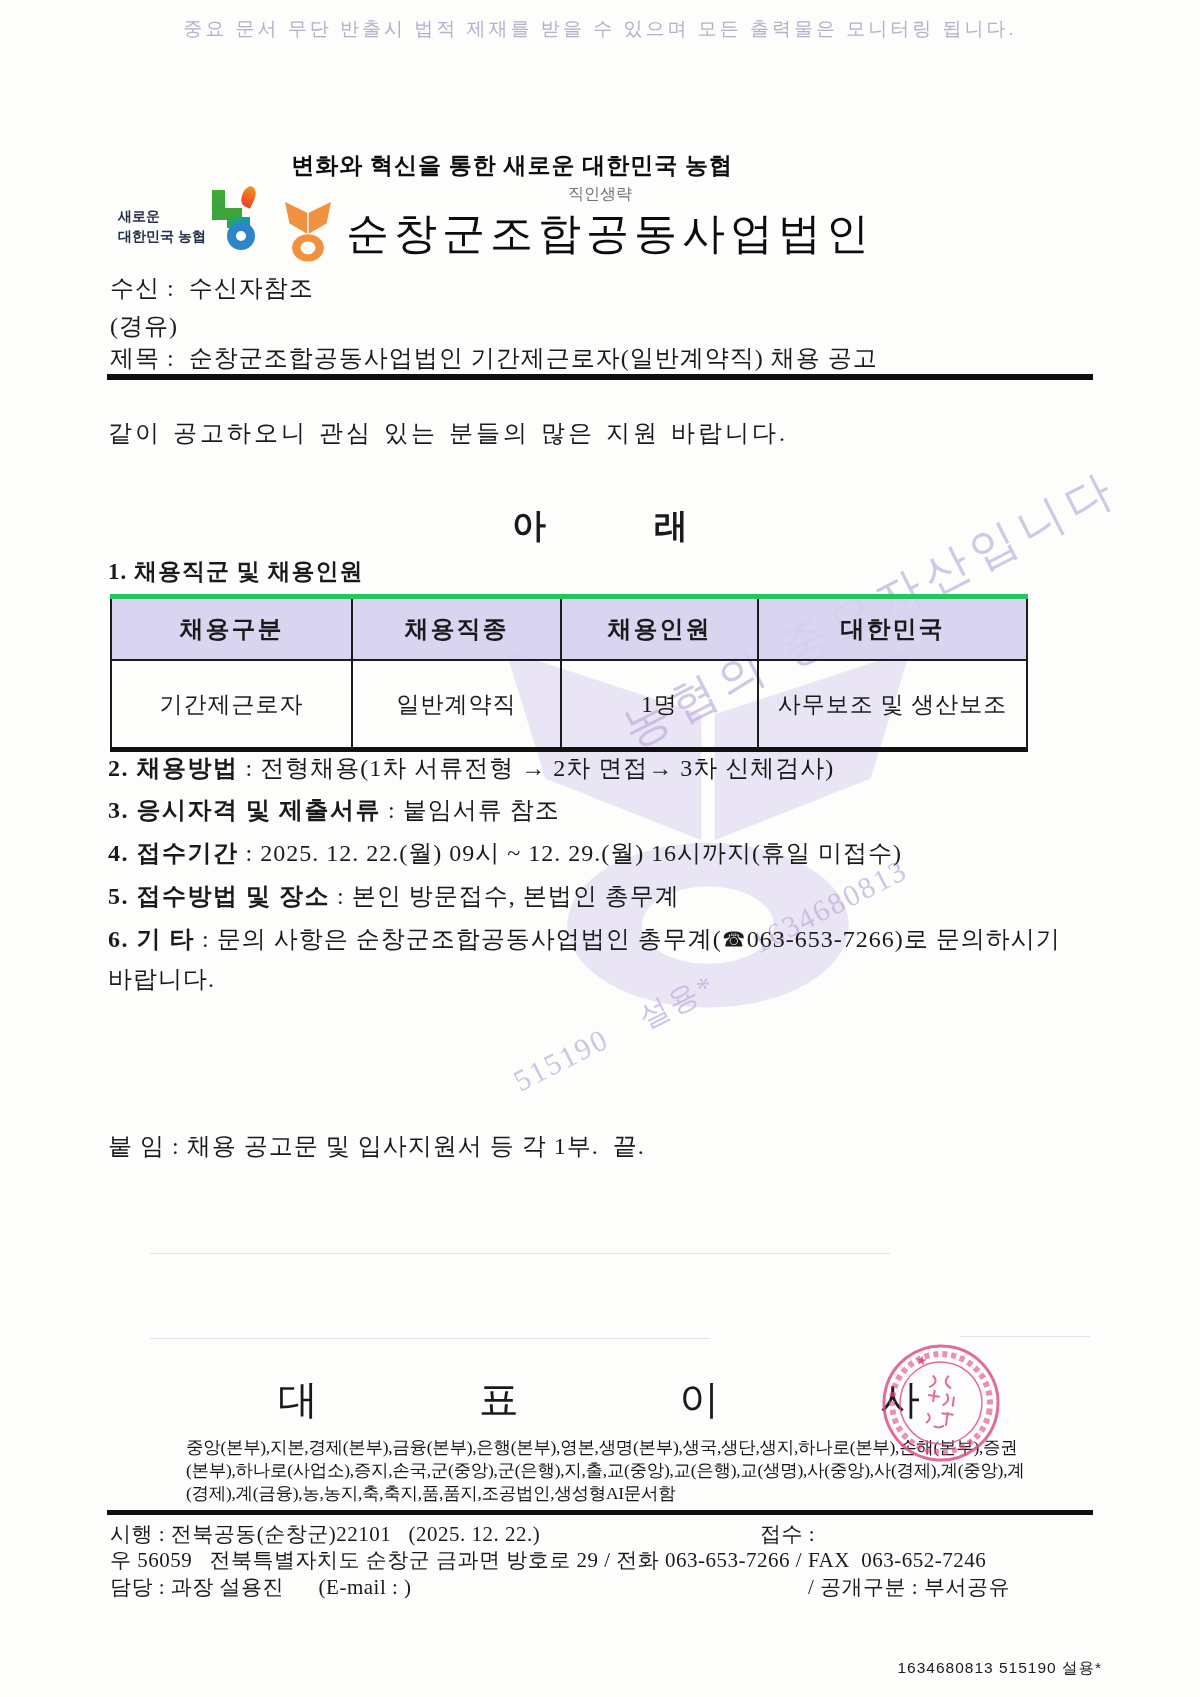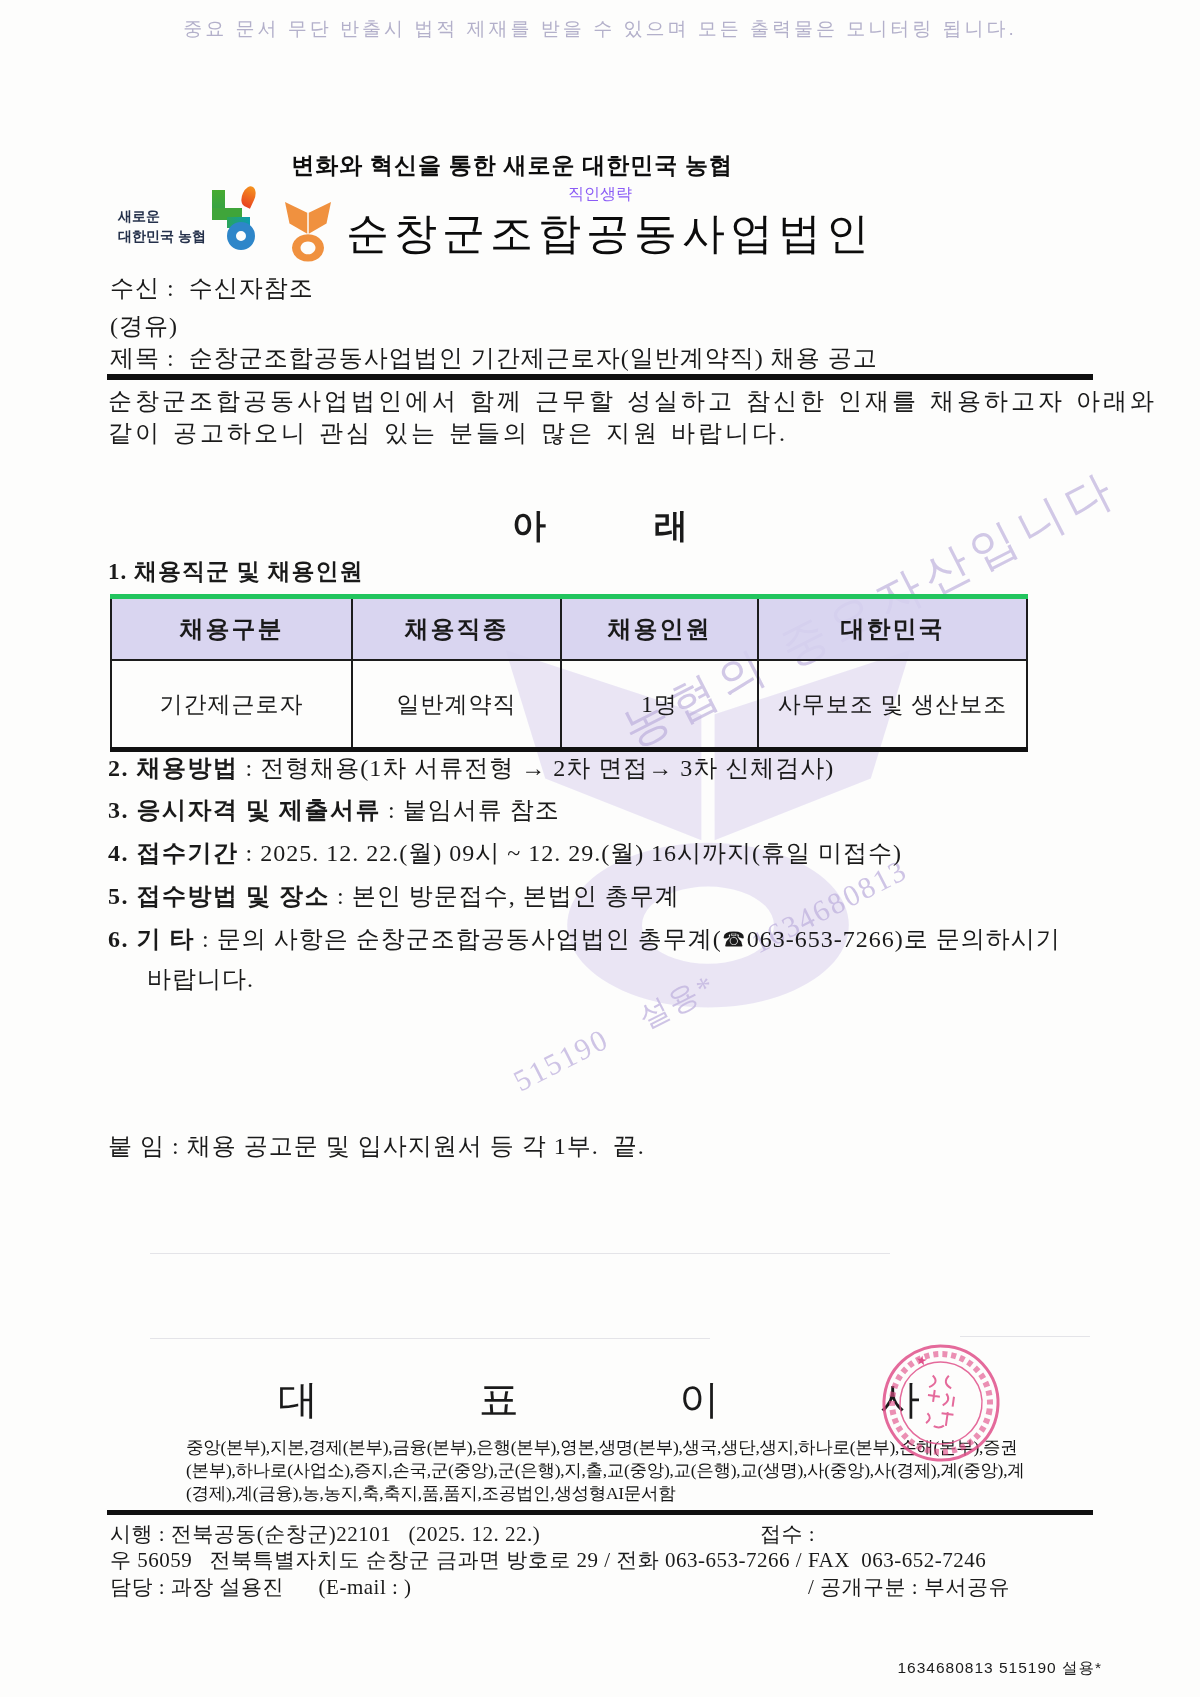--- a/index.html
+++ b/index.html
@@ -12,21 +12,21 @@
   .wm-logo{position:absolute;left:488px;top:650px;width:440px;height:360px;opacity:.5;}
   .wm-diag{position:absolute;left:612px;top:706px;font-size:46px;letter-spacing:7px;
            color:#b7a9da;opacity:.62;transform:rotate(-27deg);transform-origin:0 0;white-space:pre;}
   .wm-code{position:absolute;font-size:30px;color:#c3b6e0;opacity:.8;letter-spacing:2px;
            transform:rotate(-27deg);transform-origin:0 0;white-space:pre;}
   
   .content{position:absolute;inset:0;z-index:1;}
   .sec-notice{left:0;top:16px;width:1200px;text-align:center;font-size:19px;letter-spacing:3px;
               color:#b3b0ca;font-family:"Liberation Sans",sans-serif;}
   .slogan{left:0;top:150px;width:1024px;text-align:center;font-size:23px;font-weight:700;letter-spacing:1px;color:#0e0e0e;}
-  .seal-note{left:0;top:184px;width:1200px;text-align:center;font-size:16px;color:#8b5cf6;}
+  .seal-note{left:0;top:184px;width:1200px;text-align:center;font-size:16px;color:#737373;}
   .org-title{left:320px;top:205px;width:580px;text-align:center;font-size:43px;font-weight:500;
              letter-spacing:5px;color:#0c0c0c;}
   .brand{left:118px;top:186px;width:150px;height:66px;font-family:"Liberation Sans",sans-serif;}
   .brand-t1{position:absolute;left:0;top:22px;font-size:14px;font-weight:700;color:#24304a;}
   .brand-t2{position:absolute;left:0;top:42px;font-size:14px;font-weight:700;color:#24304a;white-space:pre;}
   .brand-glyph{position:absolute;left:92px;top:0;width:52px;height:66px;}
   .bg-flame{position:absolute;left:32px;top:0;width:13px;height:21px;background:linear-gradient(#e8421f,#f5931f);
             border-radius:0 65% 55% 65%;transform:rotate(-155deg);}
   .bg-v{position:absolute;left:2px;top:4px;width:13px;height:29px;background:linear-gradient(#46ab30,#2f9e4e);}
   .bg-h{position:absolute;left:2px;top:22px;width:30px;height:12px;background:#3fa53a;}
@@ -103,21 +103,20 @@
     <svg class="abs" style="left:283px;top:202px;width:50px;height:60px;" viewBox="0 0 200 280" preserveAspectRatio="none">
       <use href="#nh-symbol" fill="#f0913f"></use>
     </svg>
 
     <div class="line meta" style="left:110px;top:272px;">수신 :  수신자참조</div>
     <div class="line meta" style="left:110px;top:310px;">(경유)</div>
     <div class="line meta" style="left:110px;top:342px;">제목 :  순창군조합공동사업법인 기간제근로자(일반계약직) 채용 공고</div>
 
     <div class="rule" style="left:107px;top:374px;width:986px;height:6px;"></div>
 
-    <div class="line intro" style="left:108px;top:385px;">순창군조합공동사업법인에서 함께 근무할 성실하고 참신한 인재를 채용하고자 아래와</div>
     <div class="line intro" style="left:108px;top:417px;">같이 공고하오니 관심 있는 분들의 많은 지원 바랍니다.</div>
 
     <div class="abs below">
       <span>아</span>
       <span>래</span>
     </div>
 
     <div class="line sect" style="left:108px;top:556px;">1. 채용직군 및 채용인원</div>
 
     <table class="rec">
@@ -141,21 +140,21 @@
         <td>사무보조 및 생산보조</td>
       </tr>
     </tbody>
       </table>
 
     <div class="line item" style="left:108px;top:752px;"><b>2. 채용방법</b><span> : 전형채용(1차 서류전형 → 2차 면접→ 3차 신체검사)</span></div>
     <div class="line item" style="left:108px;top:794px;"><b>3. 응시자격 및 제출서류</b><span> : 붙임서류 참조</span></div>
     <div class="line item" style="left:108px;top:837px;"><b>4. 접수기간</b><span> : 2025. 12. 22.(월) 09시 ~ 12. 29.(월) 16시까지(휴일 미접수)</span></div>
     <div class="line item" style="left:108px;top:880px;"><b>5. 접수방법 및 장소</b><span> : 본인 방문접수, 본법인 총무계</span></div>
     <div class="line item" style="left:108px;top:923px;"><b>6. 기 타</b><span> : 문의 사항은 순창군조합공동사업법인 총무계(☎063-653-7266)로 문의하시기</span></div>
-    <div class="line item" style="left:108px;top:963px;margin-left:39px;">바랍니다.</div>
+    <div class="line item" style="left:108px;top:963px;">바랍니다.</div>
 
     <div class="line item" style="left:108px;top:1130px;">붙 임 : 채용 공고문 및 입사지원서 등 각 1부.  끝.</div>
 
     <div class="artifact" style="left:150px;top:1253px;width:740px;"></div>
     <div class="artifact" style="left:150px;top:1338px;width:560px;"></div>
     <div class="artifact" style="left:960px;top:1336px;width:130px;"></div>
 
     <div class="abs sig">
       <span>대</span>
       <span>표</span>

